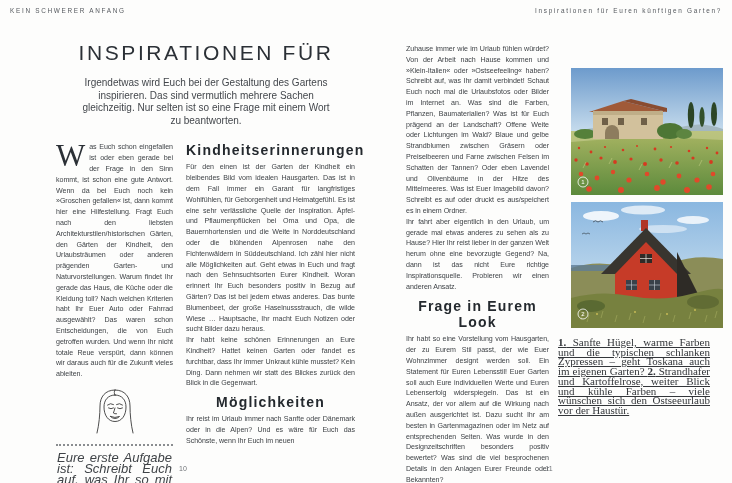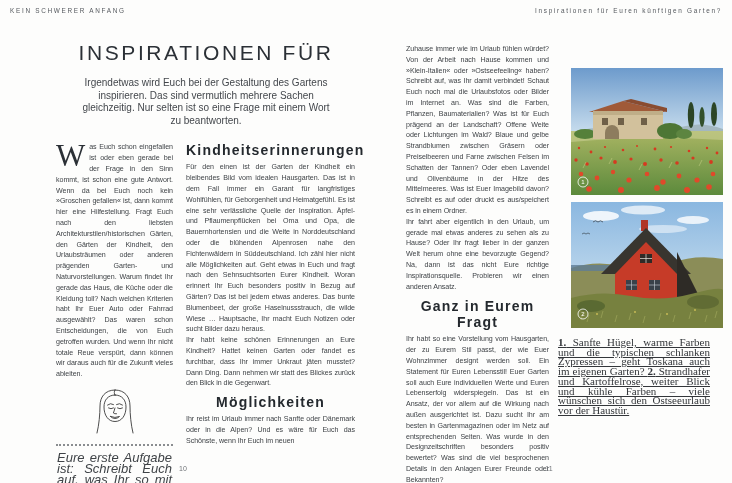--- a/index.html
+++ b/index.html
@@ -87,37 +87,37 @@
         </div>
 
         <div class="task-box">
           <p>Eure erste Aufgabe ist: Schreibt Euch auf, was Ihr so mit einem »Garten« verbindet! Ich helfe Euch mit Beispielen. Es sind aber nur Beispiele! Sollten Euch andere Dinge einfallen, dann haltet diese fest.</p>
         </div>
       </div>
 
       <div class="col2">
         <h3 class="col-heading" style="margin-top:0;">Kindheitserinnerungen</h3>
         <p class="body">Für den einen ist der Garten der Kindheit ein bleibendes Bild vom idealen Hausgarten. Das ist in dem Fall immer ein Garant für langfristiges Wohlfühlen, für Geborgenheit und Heimatgefühl. Es ist eine sehr verlässliche Quelle der Inspiration. Äpfel- und Pflaumenpflücken bei Oma und Opa, die Bauernhortensien und die Weite in Norddeutschland oder die blühenden Alpenrosen nahe den Fichtenwäldern in Süddeutschland. Ich zähl hier nicht alle Möglichkeiten auf. Geht etwas in Euch und fragt nach den Sehnsuchtsorten Eurer Kindheit. Woran erinnert Ihr Euch besonders positiv in Bezug auf Gärten? Das ist bei jedem etwas anderes. Das bunte Blumenbeet, der große Haselnussstrauch, die wilde Wiese … Hauptsache, Ihr macht Euch Notizen oder sucht Bilder dazu heraus.</p>
-        <p class="body">Ihr habt keine schönen Erinnerungen an Eure Kindheit? Hattet keinen Garten oder fandet es furchtbar, dass Ihr immer Unkraut jäten musstet? Dann Ding. Dann nehmen wir statt des Blickes zurück den Blick in die Gegenwart.</p>
+        <p class="body">Ihr habt keine schönen Erinnerungen an Eure Kindheit? Hattet keinen Garten oder fandet es furchtbar, dass Ihr immer Unkraut kühle musstet? Kein Ding. Dann nehmen wir statt des Blickes zurück den Blick in die Gegenwart.</p>
         <h3 class="col-heading">Möglichkeiten</h3>
         <p class="body">Ihr reist im Urlaub immer nach Sanfte oder Dänemark oder in die Alpen? Und es wäre für Euch das Schönste, wenn Ihr Euch im neuen</p>
       </div>
     </div>
 
     <div class="page-num">10</div>
   </div>
 
   <div class="page page-right">
     <div class="running-head right">Inspirationen für Euren künftigen Garten?</div>
 
     <div class="columns">
       <div class="col1">
         <p class="body">Zuhause immer wie im Urlaub fühlen würdet? Von der Arbeit nach Hause kommen und »Klein-Italien« oder »Ostseefeeling« haben? Schreibt auf, was Ihr damit verbindet! Schaut Euch noch mal die Urlaubsfotos oder Bilder im Internet an. Was sind die Farben, Pflanzen, Baumaterialien? Was ist für Euch prägend an der Landschaft? Offene Weite oder Lichtungen im Wald? Blaue und gelbe Strandblumen zwischen Gräsern oder Preiselbeeren und Farne zwischen Felsen im Schatten der Tannen? Oder eben Lavendel und Olivenbäume in der Hitze des Mittelmeeres. Was ist Euer Imagebild davon? Schreibt es auf oder druckt es aus/speichert es in einem Ordner.</p>
-        <p class="body">Ihr fahrt aber eigentlich in den Urlaub, um gerade mal etwas anderes zu sehen als zu Hause? Oder Ihr fragt lieber in der ganzen Welt herum ohne eine bevorzugte Gegend? Na, dann ist das nicht Eure richtige Inspirationsquelle. Probieren wir einen anderen Ansatz.</p>
-        <h3 class="col-heading">Ganz in Eurem Fragt</h3>
+        <p class="body">Ihr fahrt aber eigentlich in den Urlaub, um gerade mal etwas anderes zu sehen als zu Hause? Hier Ihr reist lieber in der ganzen Welt herum ohne eine bevorzugte Gegend? Na, dann ist das nicht Eure richtige Inspirationsquelle. Probieren wir einen anderen Ansatz.</p>
+        <h3 class="col-heading">Frage in Eurem Look</h3>
         <p class="body">Ihr habt so eine Vorstellung vom Hausgarten, der zu Eurem Stil passt, der wie Euer Wohnzimmer designt werden soll. Ein Statement für Euren Lebensstil! Euer Garten soll auch Eure individuellen Werte und Euren Lebenserfolg widerspiegeln. Das ist ein Ansatz, der vor allem auf die Wirkung nach außen ausgerichtet ist. Dazu sucht Ihr am besten in Gartenmagazinen oder im Netz auf entsprechenden Seiten. Was wurde in den Designzeitschriften besonders positiv bewertet? Was sind die viel besprochenen Details in den Anlagen Eurer Freunde oder Bekannten?</p>
         <p class="body">Dazu noch ein kleiner Hinweis: Schaut Euch bitte auch Zeitschriften und Veröffentlichungen aus älteren Jahrgängen an. Hier betreten</p>
       </div>
 
       <div class="col2">
 
         <div class="photo photo-1">
           <svg viewBox="0 0 152 127" width="152" height="127">
             <defs>
               <linearGradient id="g-sky1" x1="0" y1="0" x2="0" y2="1">

